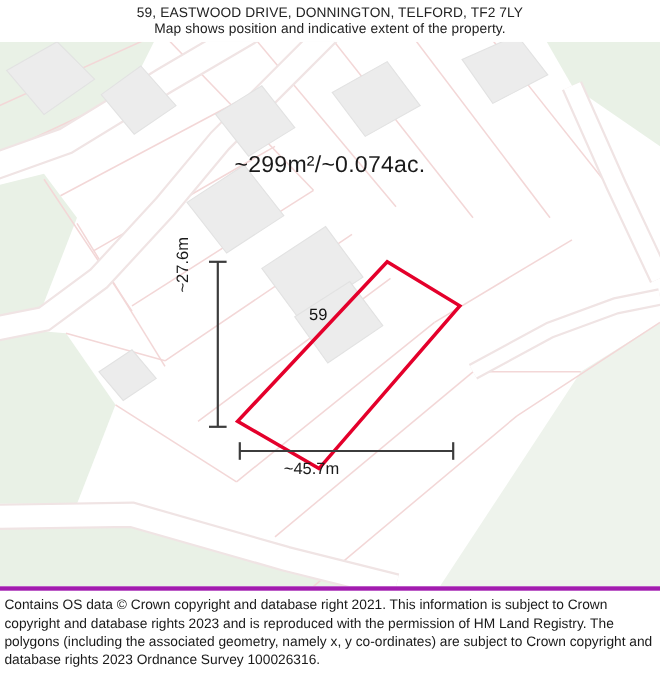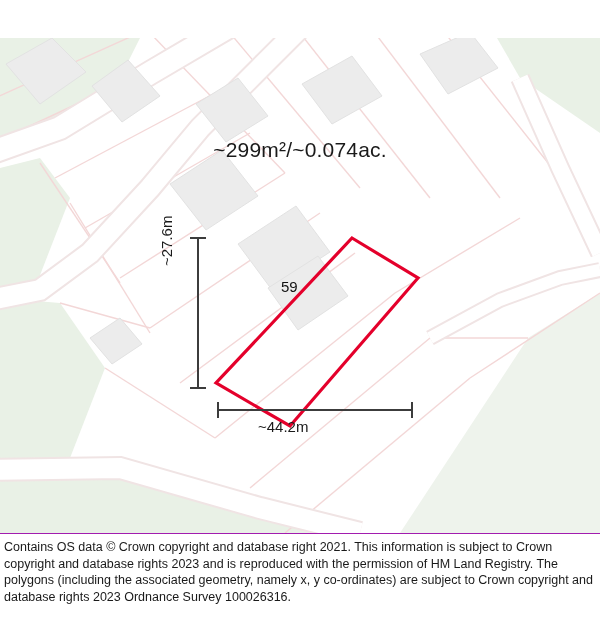--- a/index.html
+++ b/index.html
@@ -93,33 +93,37 @@
   }
 
   
   .footer {
     position: absolute;
     left: 0;
     top: 533px;
     width: 600px;
     height: 92px;
     background: #ffffff;
-    border-top: 1px solid #a21caf;
+    border-top: 4px solid #a21caf;
     padding: 5px 4px 0 4px;
     box-sizing: border-box;
     font-size: 12.5px;
     line-height: 16.5px;
     color: #1a1a1a;
   }
 </style>
 </head>
 <body>
 
 <div id="page">
 
+  <div class="header">
+    <div class="line1">59, EASTWOOD DRIVE, DONNINGTON, TELFORD, TF2 7LY</div>
+    <div class="line2">Map shows position and indicative extent of the property.</div>
+  </div>
 
   <div class="map-wrap">
     <svg class="map-svg" width="600" height="495" viewBox="0 0 600 495">
 
       <rect x="0" y="0" width="600" height="495" fill="#ffffff"></rect>
 
       <g>
         <path d="M0,0 L0,120 L60,95 L120,40 L140,0 Z" fill="#e9f1e6"></path>
         <path d="M0,130 L0,250 L35,250 L70,160 L40,120 Z" fill="#e9f1e6"></path>
         <path d="M0,260 L0,420 L70,420 L105,330 L60,265 Z" fill="#e9f1e6"></path>
@@ -191,19 +195,19 @@
         <line x1="190" y1="350" x2="206" y2="350"></line>
 
         <line x1="218" y1="372" x2="412" y2="372"></line>
         <line x1="218" y1="364" x2="218" y2="380"></line>
         <line x1="412" y1="364" x2="412" y2="380"></line>
       </g>
     </svg>
 
     <div class="area-label">~299m²/~0.074ac.</div>
     <div class="plot-number">59</div>
-    <div class="dim-horizontal">~44.2m</div>
+    <div class="dim-horizontal">~45.7m</div>
     <div class="dim-vertical">~27.6m</div>
   </div>
 
   <div class="footer">Contains OS data © Crown copyright and database right 2021. This information is subject to Crown copyright and database rights 2023 and is reproduced with the permission of HM Land Registry. The polygons (including the associated geometry, namely x, y co-ordinates) are subject to Crown copyright and database rights 2023 Ordnance Survey 100026316.</div>
 
 </div>
 
 </body></html>

